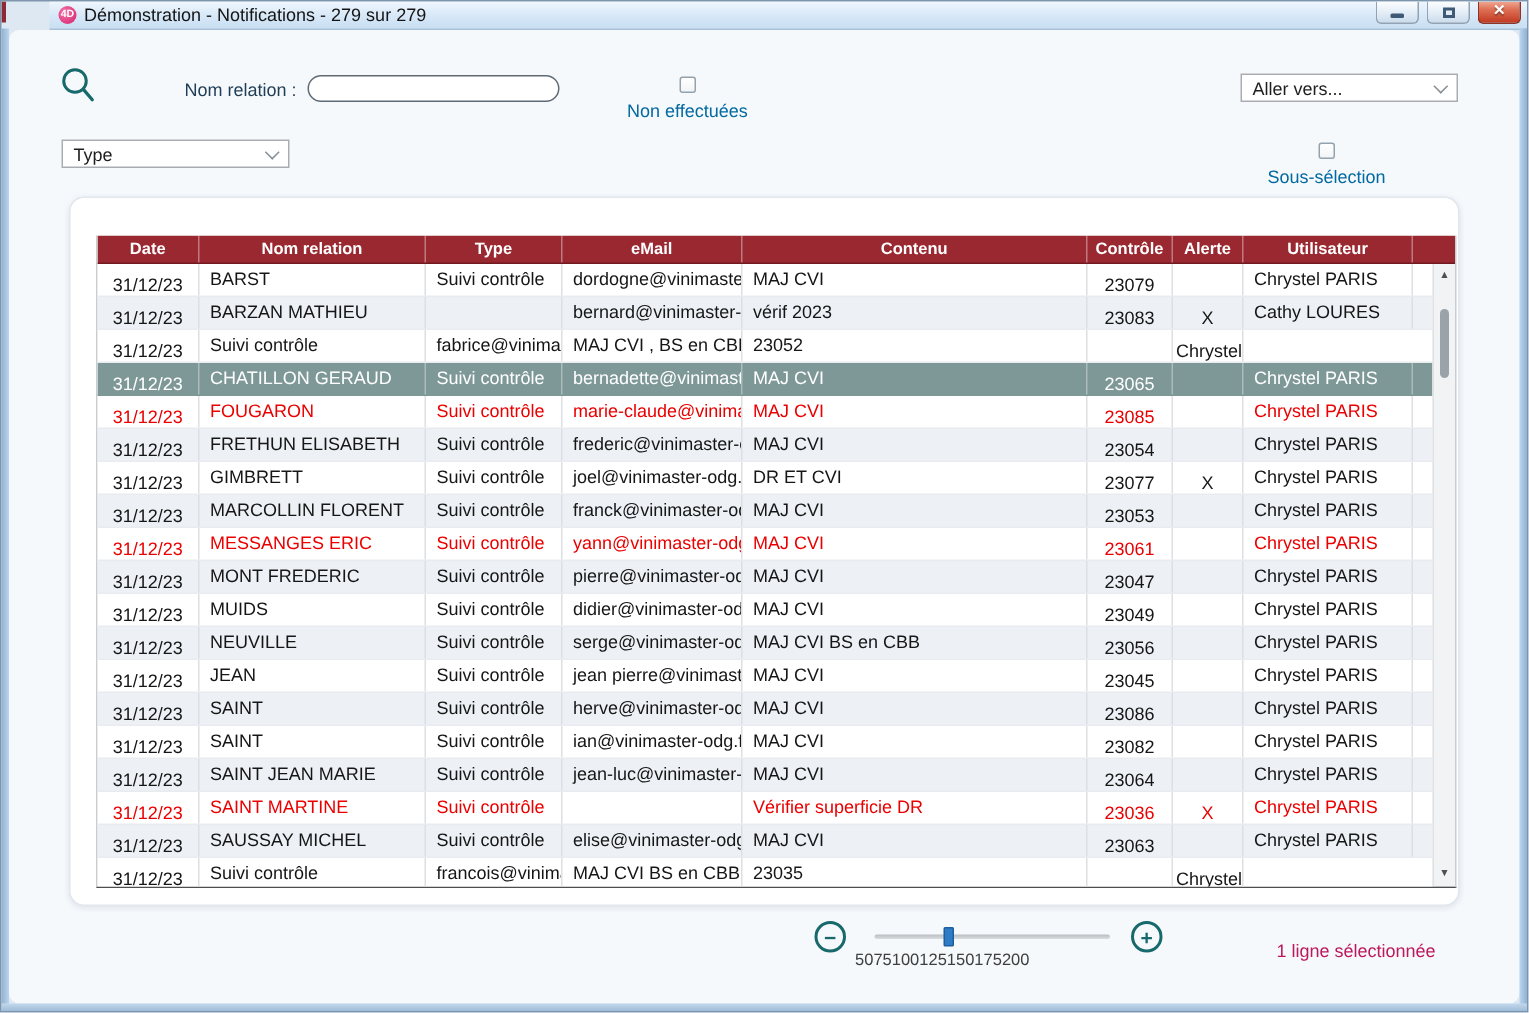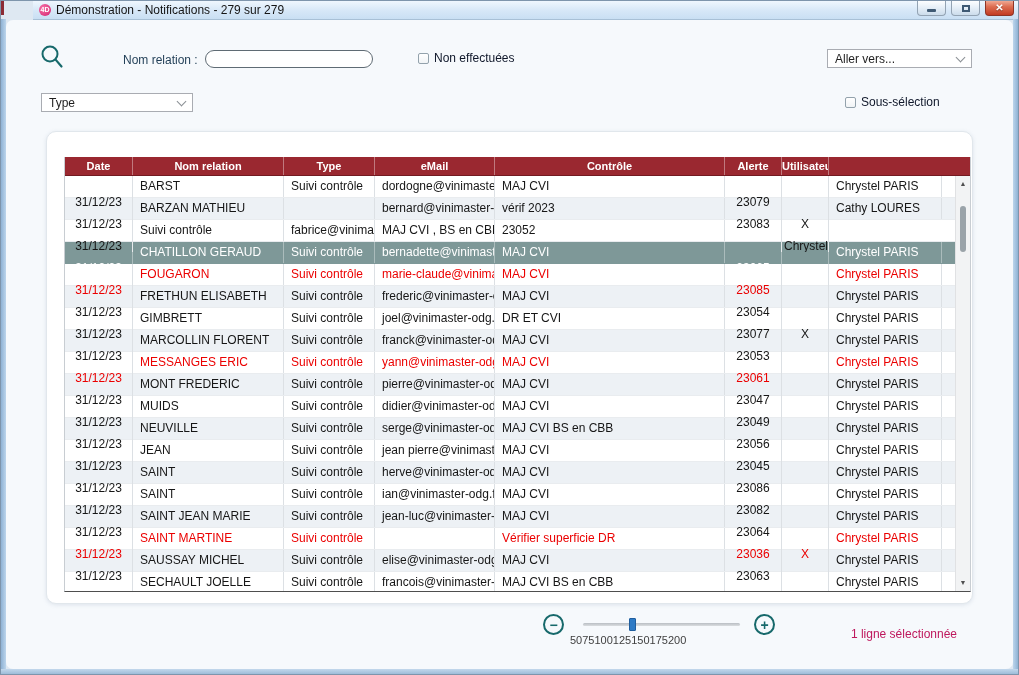--- a/index.html
+++ b/index.html
@@ -28,21 +28,21 @@
   .stripe-bottom{position:absolute;left:0;right:0;bottom:0;height:5px;background:linear-gradient(#C3D8EC,#9DBCD9);}
   .inner{position:absolute;left:5px;top:19px;right:5px;bottom:5px;background:#F6F9FC;border-radius:7px;}
   
   .search-icon{position:absolute;left:38px;top:43px;}
   .lbl{position:absolute;font-size:12px;color:#1F3D55;white-space:nowrap;}
   #lbl-nom{left:122px;top:52px;}
   .pill{position:absolute;left:204px;top:49px;width:168px;height:18px;border:1px solid #5F6B74;
         border-radius:10px;background:#fff;box-sizing:border-box;}
   .pill input{border:none;outline:none;width:100%;height:100%;border-radius:10px;padding:0 9px;
               font-size:12px;box-sizing:border-box;background:transparent;}
-  .chk{position:absolute;display:flex;align-items:center;gap:5px;font-size:12px;color:#0f172a;cursor:default;}
+  .chk{position:absolute;display:flex;align-items:center;gap:5px;font-size:12px;color:#0369a1;cursor:default;flex-direction:column;}
   .chk .box{width:11px;height:11px;border:1px solid #93A2AC;background:linear-gradient(#FFF,#F1F4F6);
             border-radius:2px;box-sizing:border-box;}
   #chk-non{left:417px;top:50px;}
   #chk-sous{left:844px;top:94px;}
   .sel{position:absolute;height:19px;background:#fff;border:1px solid #A9ACB2;box-sizing:border-box;
        font-size:12px;color:#1E1E1E;display:flex;align-items:center;justify-content:space-between;padding:0 7px;}
   #sel-aller{left:826px;top:48px;width:145px;}
   #sel-type{left:40px;top:92px;width:152px;}
   .chev{width:6px;height:6px;border-right:1.5px solid #8A8F94;border-bottom:1.5px solid #8A8F94;
         transform:rotate(45deg);margin-top:-3px;flex:none;}
@@ -56,21 +56,21 @@
   .hcell{font-size:11px;font-weight:bold;color:#fff;text-align:center;line-height:18px;
          border-right:1px solid rgba(255,255,255,.38);overflow:hidden;white-space:nowrap;}
   .tbody{position:absolute;left:0;top:19px;right:15px;bottom:0;}
   .row{height:22px;box-sizing:border-box;border-bottom:1px solid #E9ECEF;background:#fff;color:#161616;}
   .row.alt{background:#EDF1F5;}
   .row.state-alert{color:#EB0000;}
   .row.state-selected{background:#7E9898;color:#fff;border-bottom-color:#7E9898;}
   .cell{font-size:12px;line-height:20px;padding:0 7px;border-right:1px solid #DCE0E4;
         overflow:hidden;white-space:nowrap;box-sizing:border-box;height:21px;}
   .row.state-selected .cell{border-right-color:rgba(255,255,255,.35);}
-  .cell:nth-child(1),.cell:nth-child(6),.cell:nth-child(7){text-align:center;padding:16px 2px;}
+  .cell:nth-child(1),.cell:nth-child(6),.cell:nth-child(7){text-align:center;padding:4px 2px;}
   .vscroll{position:absolute;top:19px;right:0;width:15px;bottom:0;background:#F2F3F4;
            border-left:1px solid #E0E1E3;box-sizing:border-box;}
   .sarrow{position:absolute;left:0;width:100%;height:14px;color:#4F4F4F;font-size:7px;
           text-align:center;line-height:14px;}
   .sarrow.up{top:1px}.sarrow.down{bottom:1px}
   .sthumb{position:absolute;left:4px;top:30px;width:6px;height:46px;background:#9AA3A9;border-radius:3px;}
   
   .zoom-btn{position:absolute;width:21px;height:21px;border:2px solid #17696B;border-radius:50%;
             color:#17696B;font-size:14px;line-height:16px;text-align:center;box-sizing:border-box;
             font-weight:bold;background:transparent;padding:0;}
@@ -139,20 +139,21 @@
   </span>
 
   <div class="panel">
     <div class="table">
       <div class="thead">
         <div class="grid8">
           <div class="hcell">Date</div>
           <div class="hcell">Nom relation</div>
           <div class="hcell">Type</div>
           <div class="hcell">eMail</div>
+          <div class="hcell">Contenu</div>
           <div class="hcell">Contrôle</div>
           <div class="hcell">Alerte</div>
           <div class="hcell">Utilisateur</div>
         </div>
       </div>
       <div class="tbody">
 
           <div class="row grid8 state-normal">
             <div class="cell">31/12/23</div>
             <div class="cell">BARST</div>
@@ -345,21 +346,20 @@
             <div class="cell">Suivi contrôle</div>
             <div class="cell">elise@vinimaster-odg.</div>
             <div class="cell">MAJ CVI</div>
             <div class="cell">23063</div>
             <div class="cell"></div>
             <div class="cell">Chrystel PARIS</div>
           </div>
 
           <div class="row grid8 state-normal">
             <div class="cell">31/12/23</div>
-            <div class="cell">SECHAULT JOELLE</div>
             <div class="cell">Suivi contrôle</div>
             <div class="cell">francois@vinimaster-c</div>
             <div class="cell">MAJ CVI BS en CBB</div>
             <div class="cell">23035</div>
             <div class="cell"></div>
             <div class="cell">Chrystel PARIS</div>
           </div>
         </div>
       <div class="vscroll">
         <div class="sarrow up">▲</div>

